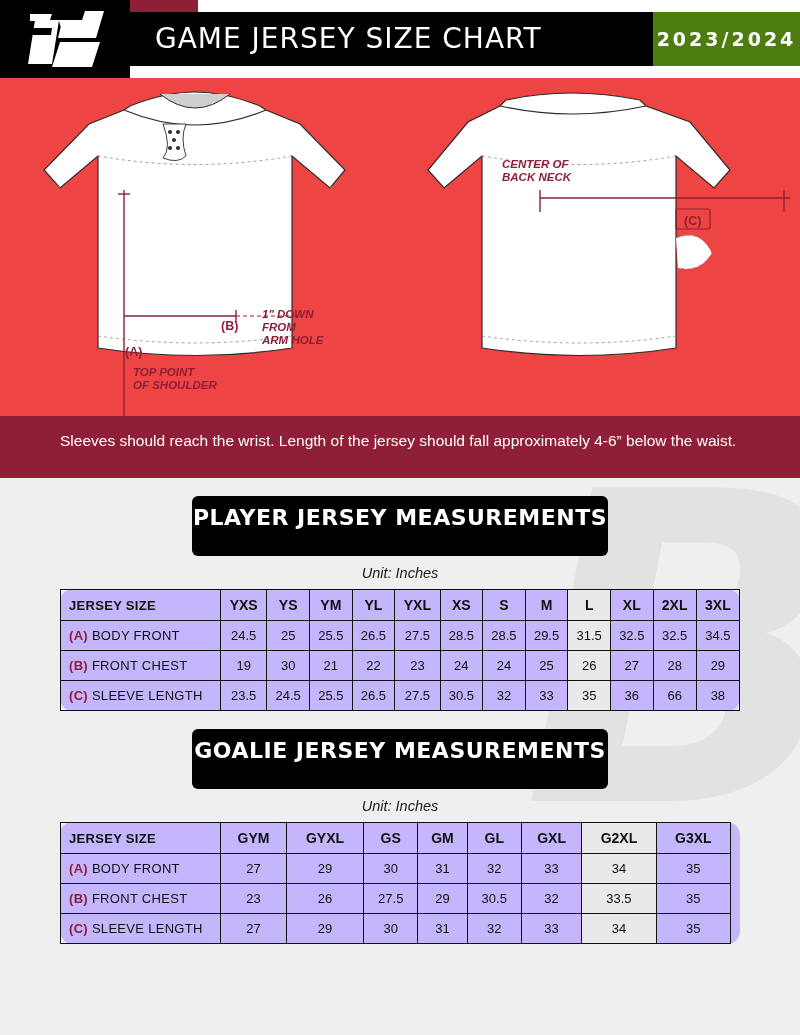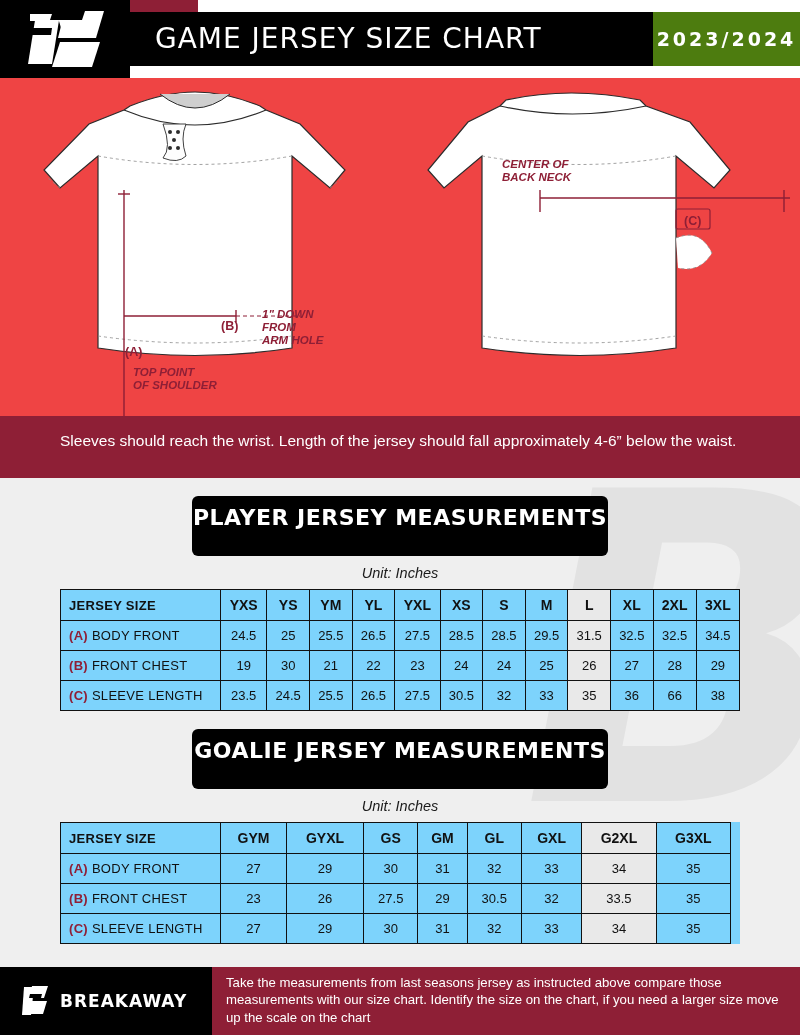--- a/index.html
+++ b/index.html
@@ -110,23 +110,24 @@
   .unit {
     text-align:center;
     font-style:italic;
     font-size:14.5px;
     color:#1a1a1a;
     margin:9px 0 8px;
   }
 
   table {
     border-collapse:collapse;
-    background:#7dd3fc;
+    background:#c4b5fd;
     width:100%;
     font-size:13px;
+    border-radius:13px;
   }
   table td, table th {
     border:1px solid #111;
     text-align:center;
     padding:7px 2px;
     font-weight:normal;
     color:#111;
   }
   .rowlabel {
     text-align:left;
@@ -369,23 +370,13 @@
         <td>33</td>
         <td class="hl">34</td>
         <td>35</td>
         <td class="blank"></td>
       </tr>
     </tbody>
   </table>
 </div>
 
 <div class="footer">
-  <div class="footer-left">
-    <svg width="28" height="34" viewBox="0 0 28 34">
-      <polygon points="2,3 12,3 9,31 0,31" fill="#ffffff"></polygon>
-      <polygon points="10,2 26,2 22,14 8,14" fill="#ffffff"></polygon>
-      <polygon points="9,17 25,17 21,30 6,30" fill="#ffffff"></polygon>
-      <polygon points="8,10 20,10 19,14 7,14" fill="#000000"></polygon>
-    </svg>
-    <span class="footer-brand">BREAKAWAY</span>
-  </div>
-  <div class="footer-right">Take the measurements from last seasons jersey as instructed above compare those measurements  with our size chart. Identify the size on the chart, if you need a larger size move up the scale on the chart</div>
 </div>
 
 </body></html>

